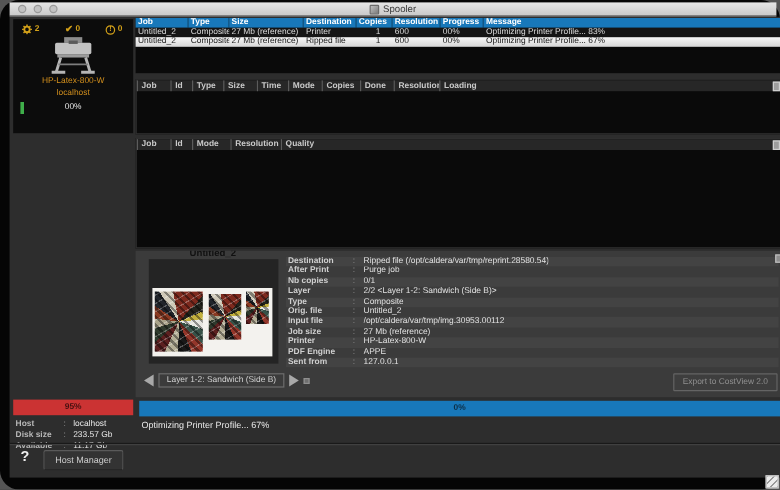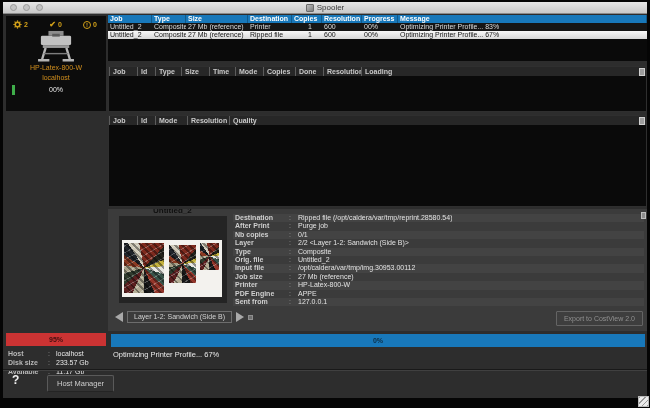--- a/index.html
+++ b/index.html
@@ -1,17 +1,17 @@
 <!DOCTYPE html>
 <html><head>
 <meta charset="utf-8">
 <style>
   html,body{margin:0;padding:0;background:#555;}
   *{box-sizing:border-box;font-family:"Liberation Sans",sans-serif;}
-  .window{position:relative;width:650px;height:408px;background:#050505;padding:2px 3px 9px 3px;}
+  .window{position:relative;width:650px;height:408px;background:#050505;padding:2px 3px 9px 8px;border-radius:16px;}
   
   .titlebar{position:relative;height:12px;background:linear-gradient(#e6e6e6,#c9c9c9);display:flex;align-items:center;justify-content:center;border-bottom:1px solid #8a8a8a;}
   .lights{position:absolute;left:7px;top:2px;display:flex;gap:6px;}
   .light{width:7px;height:7px;border-radius:50%;background:#c2c2c2;border:1px solid #999;}
   .wtitle{font-size:8px;color:#3a3a3a;display:flex;align-items:center;gap:3px;}
   .appicon{width:8px;height:8px;background:linear-gradient(135deg,#bdbdbd,#7c7c7c);border:1px solid #6a6a6a;border-radius:1px;}
   
   .content{position:relative;width:644px;height:384px;background:#2d2d2d;overflow:hidden;}
   
   .printer-panel{position:absolute;left:3px;top:2px;width:100px;height:95px;background:#0c0c0c;}
@@ -74,21 +74,21 @@
   .host-fields .flabel{width:42px;color:#b8b8b8;font-weight:bold;}
   .host-fields .fcolon{width:8px;}
   .host-fields .fvalue{color:#e8e8e8;}
   
   .statbar{position:absolute;left:108px;top:320px;width:534px;height:13px;background:#1878ba;text-align:center;font-size:7px;font-weight:bold;line-height:13px;color:#0d2e45;}
   .statmsg{position:absolute;left:110px;top:336px;font-size:7.5px;color:#e9e9e9;}
   
   .fsep{position:absolute;left:0;right:0;top:355px;height:0;border-top:1px solid #191919;border-bottom:1px solid #404040;}
   .helpq{position:absolute;left:9px;top:359px;font-size:12px;font-weight:bold;color:#f0f0f0;}
   .btn{background:#333;border:1px solid #5a5a5a;border-bottom-color:#242424;color:#cdcdcd;font-size:7.5px;height:17px;line-height:15px;padding:0 9px;border-radius:2px;}
-  .hostmgr{position:absolute;left:28px;top:361px;margin-left:16px;}
+  .hostmgr{position:absolute;left:28px;top:361px;}
   .fbtns{position:absolute;right:5px;top:361px;display:flex;gap:8px;}
   .grip{position:absolute;right:1px;bottom:1px;width:11px;height:11px;background:#ececec;background-image:repeating-linear-gradient(135deg,#9a9a9a 0 1px,transparent 1px 4px);border:1px solid #bbb;}
 </style>
 </head>
 <body>
 
 <div class="window">
   <div class="titlebar">
     <div class="lights">
       <div class="light"></div>

